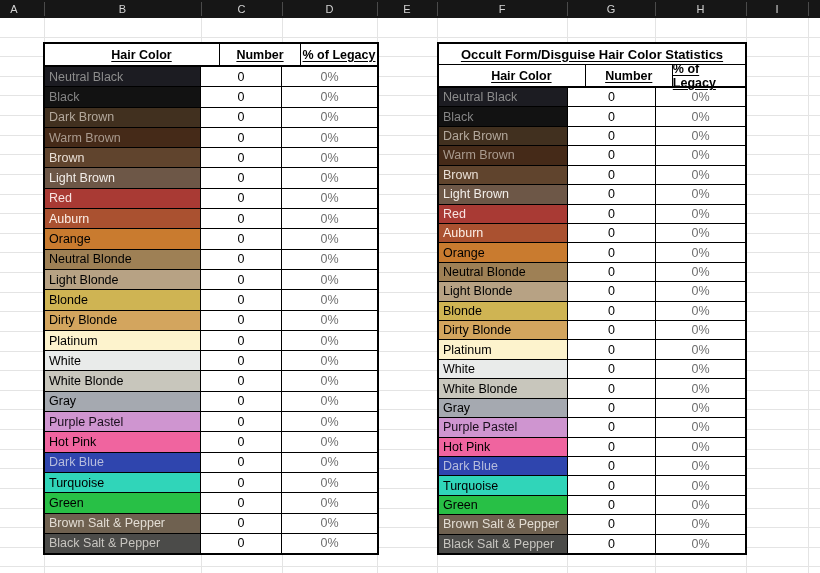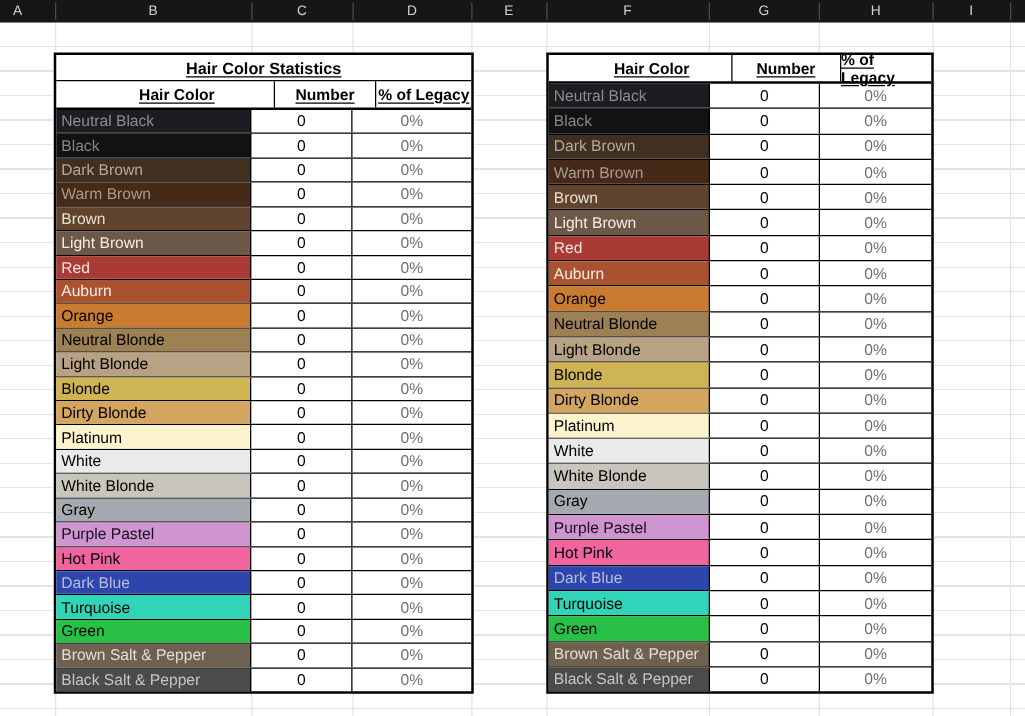--- a/index.html
+++ b/index.html
@@ -105,21 +105,20 @@
       <div class="col-div" style="left: 282px;"></div>
       <div class="col-div" style="left: 377px;"></div>
       <div class="col-div" style="left: 437px;"></div>
       <div class="col-div" style="left: 567px;"></div>
       <div class="col-div" style="left: 655px;"></div>
       <div class="col-div" style="left: 746px;"></div>
       <div class="col-div" style="left: 808px;"></div>
     </div>
 
   <div class="stats-table" id="table1">
-    <div class="t-title">Hair Color Statistics</div>
     <div class="t-head">
       <div class="cell c-name" style="justify-content:center;padding-left:0;">Hair Color</div>
       <div class="cell c-num">Number</div>
       <div class="cell c-pct" style="color:#000;">% of Legacy</div>
     </div>
     <div class="t-rows">
         <div class="t-row">
           <div class="cell c-name" style="background: rgb(28, 28, 34); color: rgb(140, 140, 140);">Neutral Black</div>
           <div class="cell c-num">0</div>
           <div class="cell c-pct">0%</div>
@@ -236,20 +235,21 @@
         </div>
         <div class="t-row">
           <div class="cell c-name" style="background: rgb(75, 75, 73); color: rgb(199, 197, 192);">Black Salt &amp; Pepper</div>
           <div class="cell c-num">0</div>
           <div class="cell c-pct">0%</div>
         </div>
       </div>
   </div>
 
   <div class="stats-table" id="table2">
+    <div class="t-title">Occult Form/Disguise Hair Color Statistics</div>
     <div class="t-head">
       <div class="cell c-name" style="justify-content:center;padding-left:0;">Hair Color</div>
       <div class="cell c-num">Number</div>
       <div class="cell c-pct" style="color:#000;">% of Legacy</div>
     </div>
     <div class="t-rows">
         <div class="t-row">
           <div class="cell c-name" style="background: rgb(28, 28, 34); color: rgb(140, 140, 140);">Neutral Black</div>
           <div class="cell c-num">0</div>
           <div class="cell c-pct">0%</div>

